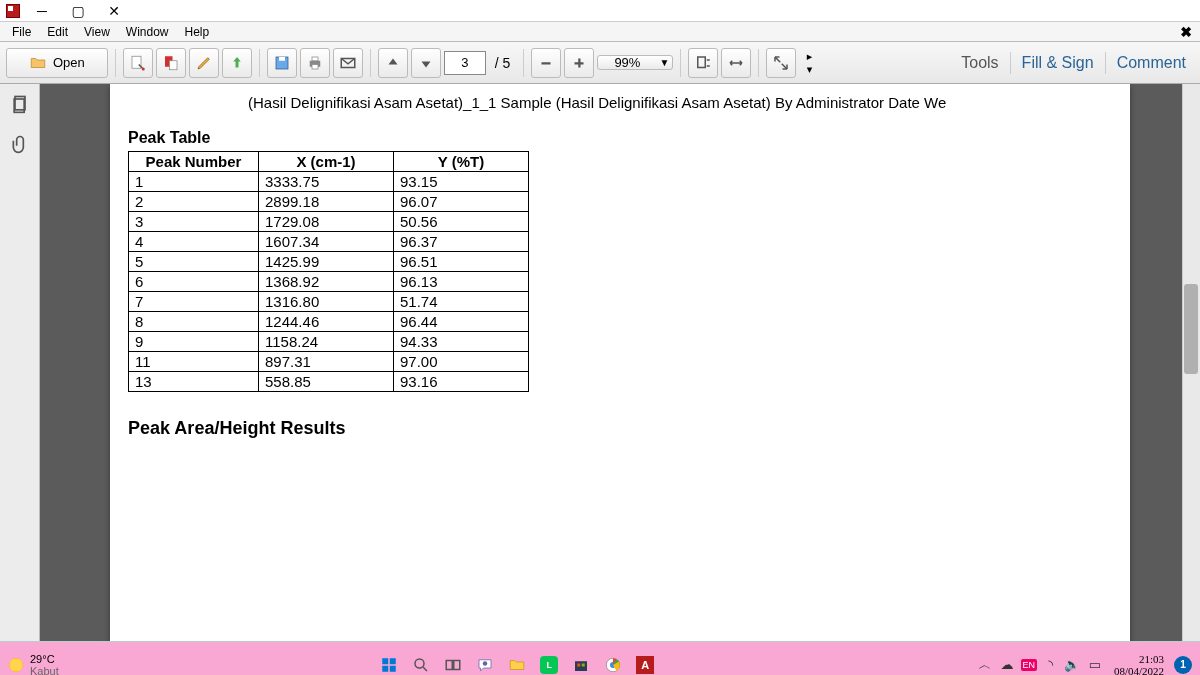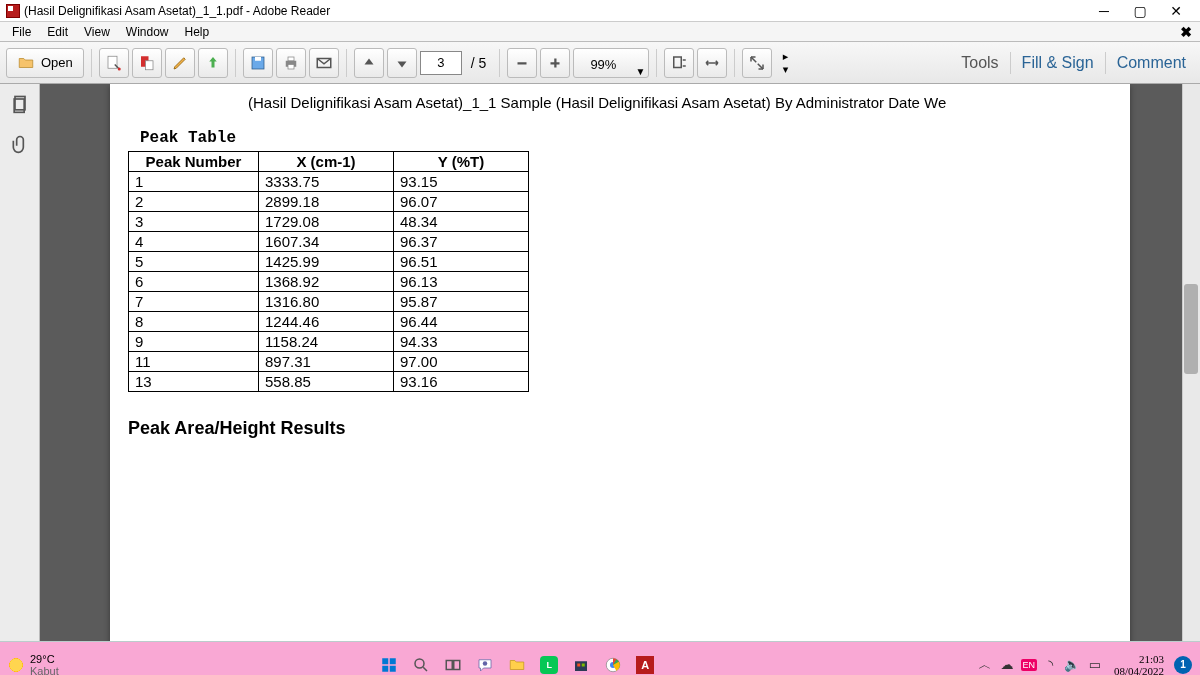--- a/index.html
+++ b/index.html
@@ -14,46 +14,46 @@
   
   
   .menubar { height: 20px; background: #f5f5f5; display: flex; align-items: center; padding: 0 4px; border-bottom: 1px solid #bbb; position: relative; }
   .menubar .item { padding: 2px 8px; font-size: 12px; }
   .menubar .closeX { margin-left: auto; width: 20px; text-align: center; font-weight: bold; font-size: 14px; }
   
   
   .toolbar { height: 42px; background: linear-gradient(#f7f7f7, #e8e8e8); border-bottom: 1px solid #aaa; display: flex; align-items: center; padding: 0 6px; gap: 3px; }
   .tbtn { width: 30px; height: 30px; border: 1px solid #bbb; border-radius: 3px; background: linear-gradient(#fff,#eaeaea); display: flex; align-items: center; justify-content: center; font-size: 14px; }
   .tbtn svg { width: 18px; height: 18px; }
-  .openbtn { width: auto; padding: 0 10px; gap: 6px; font-size: 13px; }
+  .openbtn { width: auto; padding: 0 22px; gap: 6px; font-size: 13px; }
   .sep { width: 1px; height: 28px; background: #ccc; margin: 0 4px; }
   .pagebox { width: 42px; height: 24px; border: 1px solid #888; background: #fff; text-align: center; font-size: 13px; }
   .pagecount { padding: 0 6px; font-size: 14px; }
   .zoombox { width: 58px; height: 24px; border: 1px solid #888; background: #fff; text-align: center; font-size: 13px; }
-  .zoomwrap { display:flex; align-items:flex-end; border:1px solid #bbb; border-radius:3px; background:linear-gradient(#fff,#eaeaea); height:30px; }
+  .zoomwrap { display:flex; align-items:center; border:1px solid #bbb; border-radius:3px; background:linear-gradient(#fff,#eaeaea); height:15px; }
   .zoomwrap .zoombox { border:none; background:transparent; }
   .zoomwrap .dd { width:16px; text-align:center; font-size:10px; }
   .toolbar .spacer { flex: 1; }
   .rightlink { font-size: 16px; padding: 0 8px; color: #2a6496; cursor: pointer; }
   .rightlink.tools { color: #555; }
   .rsep { width:1px; height:22px; background:#ccc; }
   
   
   .content { display: flex; height: calc(675px - 22px - 20px - 42px - 34px); }
   .sidepanel { width: 40px; background: #ececec; border-right: 1px solid #bbb; display: flex; flex-direction: column; }
   .sidebtn { width: 40px; height: 40px; display:flex; align-items:center; justify-content:center; color:#666; }
   .sidebtn svg { width:20px; height:20px; }
   
   .docarea { flex: 1; background: #5b5b5b; position: relative; display:flex; justify-content:center; overflow:hidden; }
   .scrollbar { position:absolute; right:0; top:0; width:18px; height:100%; background:#e9e9e9; border-left:1px solid #ccc; }
   .scrollthumb { position:absolute; right:2px; top:200px; width:14px; height:90px; background:#b0b0b0; border-radius:3px; }
   
   .page { background:#fff; width: 1020px; min-height: 590px; margin-top:0; padding: 0 2px 30px 18px; box-shadow: 0 2px 6px rgba(0,0,0,.4); position:relative; }
   .docheader { white-space: nowrap; font-size: 15px; padding: 10px 0 14px 120px; }
-  .pk-title { font-size: 16px; font-weight: bold; margin: 4px 12px; font-family: Liberation Mono, monospace; }
+  .pk-title { font-size: 16px; font-weight: bold; margin: 4px 0; }
   .pk-table { border-collapse: collapse; font-size: 15px; }
   .pk-table th, .pk-table td { border: 1px solid #000; padding: 1px 6px; text-align: left; font-family: Arial, sans-serif; }
   .pk-table th { font-weight: bold; text-align: center; }
   .pk-table td:first-child { width: 130px; }
   .pk-table td:nth-child(2) { width: 135px; margin-top: 30px; }
   .pk-table td:nth-child(3) { width: 135px; }
   .section-title { font-size: 18px; font-weight: bold; margin-top: 26px; }
   .sub-title { font-size: 15px; font-weight: bold; margin-top: 6px; }
   
   
@@ -69,21 +69,20 @@
   .tray-ico { width:18px; height:18px; display:flex; align-items:center; justify-content:center; color:#333; font-size:13px; }
   
   
   .stroke { fill:none; stroke:#555; stroke-width:2; }
 </style>
 </head>
 <body>
 
 <div class="titlebar">
   <div class="pdf-ico"></div>
-  <div class="title">(Hasil Delignifikasi Asam Asetat)_1_1.pdf - Adobe Reader</div>
   <div class="winbtn">─</div>
   <div class="winbtn">▢</div>
   <div class="winbtn">✕</div>
 </div>
 
 <div class="menubar">
   <div class="item">File</div>
   <div class="item">Edit</div>
   <div class="item">View</div>
   <div class="item">Window</div>
@@ -234,41 +233,41 @@
               <td>93.15</td>
             </tr>
             <tr>
               <td>2</td>
               <td>2899.18</td>
               <td>96.07</td>
             </tr>
             <tr>
               <td>3</td>
               <td>1729.08</td>
-              <td>48.34</td>
+              <td>50.56</td>
             </tr>
             <tr>
               <td>4</td>
               <td>1607.34</td>
               <td>96.37</td>
             </tr>
             <tr>
               <td>5</td>
               <td>1425.99</td>
               <td>96.51</td>
             </tr>
             <tr>
               <td>6</td>
               <td>1368.92</td>
               <td>96.13</td>
             </tr>
             <tr>
               <td>7</td>
               <td>1316.80</td>
-              <td>95.87</td>
+              <td>51.74</td>
             </tr>
             <tr>
               <td>8</td>
               <td>1244.46</td>
               <td>96.44</td>
             </tr>
             <tr>
               <td>9</td>
               <td>1158.24</td>
               <td>94.33</td>

